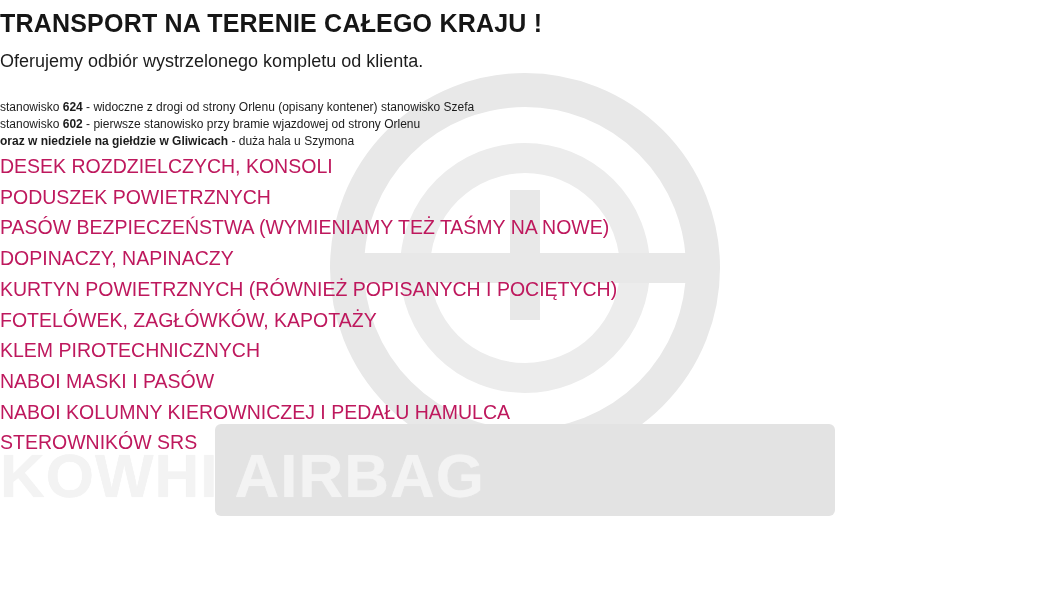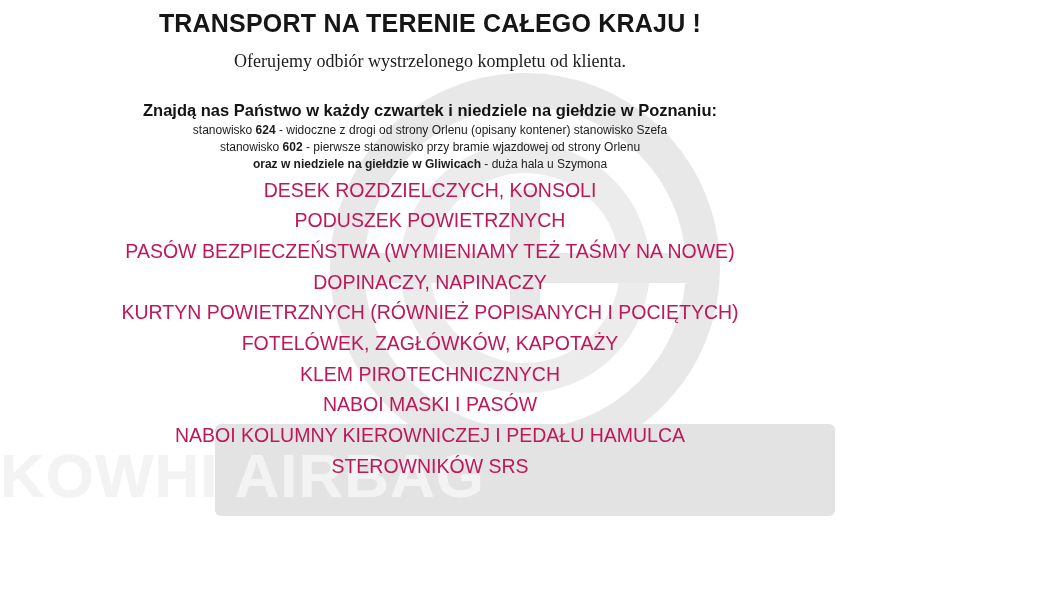--- a/index.html
+++ b/index.html
@@ -94,39 +94,37 @@
     color: #f3f3f3;
     font-family: "Liberation Sans", sans-serif;
     text-shadow: 0 0 1px #eeeeee;
   }
 
   
   .content {
     position: relative;
     z-index: 2;
     width: 860px;
-    text-align: center;
   }
 
   .headline {
     margin: 0;
     padding-top: 9px;
     font-size: 25px;
     font-weight: bold;
     letter-spacing: 0.2px;
     color: #161616;
   }
 
   .subheadline {
     margin: 0;
     padding-top: 13px;
     font-size: 18px;
     font-weight: normal;
     color: #1c1c1c;
-    font-family: Liberation Serif, serif;
   }
 
   .market-block {
     margin-top: 27px;
     line-height: 1.42;
   }
   .market-title {
     font-size: 16.5px;
     font-weight: bold;
     color: #141414;
@@ -172,21 +170,20 @@
     <div class="wm-text">KOWHI  AIRBAG</div>
   </div>
 
   <div class="content">
 
     <h1 class="headline">TRANSPORT NA TERENIE CAŁEGO  KRAJU !</h1>
 
     <p class="subheadline">Oferujemy odbiór wystrzelonego kompletu od klienta.</p>
 
     <div class="market-block">
-      <div class="market-title">Znajdą nas Państwo w każdy czwartek i niedziele na giełdzie w Poznaniu:</div>
       <div class="market-line">
         <span>stanowisko </span><b>624</b><span> - widoczne z drogi od strony Orlenu (opisany kontener) stanowisko Szefa</span>
       </div>
       <div class="market-line">
         <span>stanowisko </span><b>602</b><span> - pierwsze stanowisko przy bramie wjazdowej od strony Orlenu</span>
       </div>
       <div class="market-line">
         <b>oraz w niedziele na giełdzie w Gliwicach</b><span> - duża hala u Szymona</span>
       </div>
     </div>

